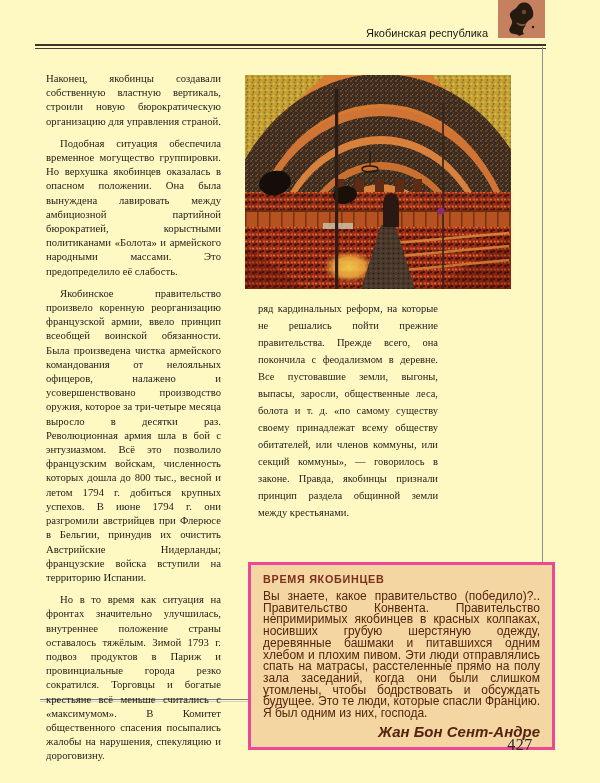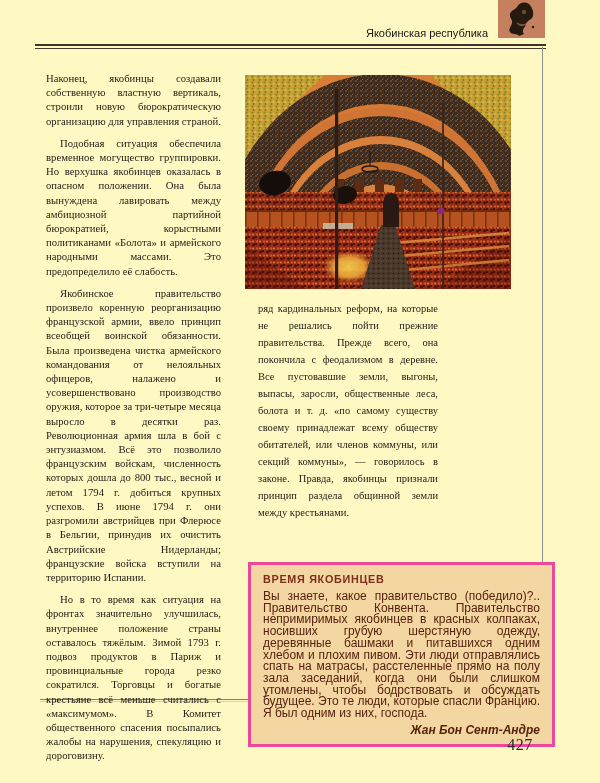--- a/index.html
+++ b/index.html
@@ -59,21 +59,21 @@
     padding:8px 12px 7px 12px;
     font-family:"Liberation Sans",sans-serif;
   }
   .qb-title{
     font-size:10.8px;font-weight:bold;letter-spacing:.7px;color:#7d2f1c;margin-bottom:6px;
   }
   .qb-text{
     font-size:12px;line-height:11.7px;color:#55230e;text-align:justify;
   }
   .qb-attr{
-    margin-top:3px;font-size:12px;font-weight:bold;font-style:italic;
+    margin-top:3px;font-size:15px;font-weight:bold;font-style:italic;
     color:#55230e;text-align:right;
   }
 </style>
 </head>
 <body>
 
 <div class="page">
 
   <div class="running-head">Якобинская республика</div>
 

